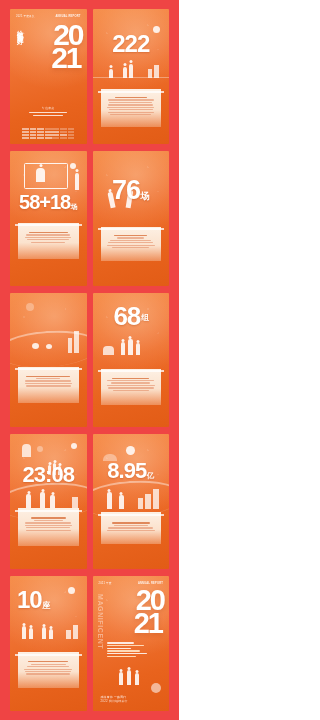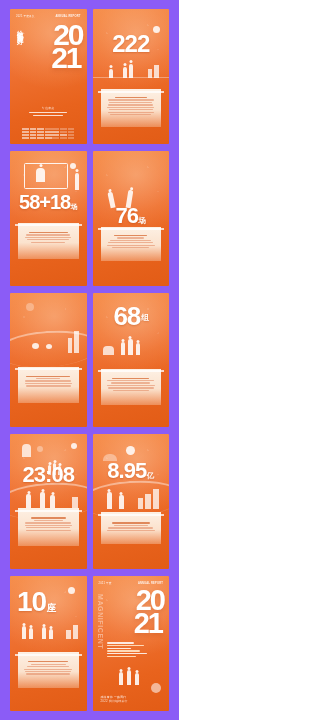--- a/index.html
+++ b/index.html
@@ -10,21 +10,21 @@
     overflow: hidden;
   }
   #grid {
     width: 179px; height: 720px;
     display: grid;
     grid-template-columns: repeat(2, 1fr);
     grid-template-rows: repeat(5, 1fr);
     column-gap: 6px;
     row-gap: 7px;
     padding: 9px 10px 9px 10px;
-    background: #8b5cf6;
+    background: #ef4444;
   }
   .poster {
     position: relative;
     overflow: hidden;
     border-radius: 1px;
     background: linear-gradient(160deg, #f4enter 0%, #ef7030 40%, #e8621f 100%);
     background: linear-gradient(165deg, #f58a46 0%, #ef7233 38%, #e8631d 72%, #e25c16 100%);
     color: #fff;
   }
   
@@ -288,21 +288,21 @@
       <div class="line t" style="width:74%; margin-top:5px;"></div>
       <div class="line" style="width:84%;"></div>
       <div class="line" style="width:88%;"></div>
       <div class="line" style="width:80%;"></div>
       <div class="line" style="width:64%;"></div>
     </div>
   </div>
 
   <div class="poster">
     <div class="grain"></div>
-    <div class="bignum" style="top:28px; font-size:22px; margin-top:28px;">
+    <div class="bignum" style="top:28px; font-size:27px; ">
       <span>76</span><span class="unit">场</span>
     </div>
     <div class="person" style="left:16px; bottom:78px; width:5px; height:16px; transform:rotate(-12deg);"></div>
     <div class="person" style="left:34px; bottom:78px; width:5px; height:18px; transform:rotate(9deg);"></div>
     <div class="card" style="top:76px; height:34px;">
       <div class="ears"></div>
       <div class="line t" style="width:62%; margin-top:4px;"></div>
       <div class="line" style="width:52%;"></div>
       <div class="line" style="width:78%;"></div>
       <div class="line" style="width:86%;"></div>
@@ -394,21 +394,21 @@
       <div class="line t" style="width:72%; margin-top:6px;"></div>
       <div class="line" style="width:64%;"></div>
       <div class="line" style="width:86%;"></div>
       <div class="line" style="width:92%;"></div>
     </div>
   </div>
 
   <div class="poster">
     <div class="grain"></div>
     <div class="sun" style="right:12px; top:11px; width:7px; height:7px;"></div>
-    <div class="bignum" style="top:14px; font-size:28px; text-align:left; padding-left:7px;">
+    <div class="bignum" style="top:14px; font-size:24px; text-align:left; padding-left:7px;">
       <span>10</span><span class="unit">座</span>
     </div>
     <div class="person" style="left:12px; bottom:72px; width:4px; height:13px;"></div>
     <div class="person" style="left:19px; bottom:72px; width:4px; height:11px;"></div>
     <div class="person" style="left:32px; bottom:72px; width:4px; height:12px;"></div>
     <div class="person" style="left:39px; bottom:72px; width:4px; height:10px;"></div>
     <div class="bldg" style="right:9px; bottom:72px; width:5px; height:14px;"></div>
     <div class="bldg" style="right:16px; bottom:72px; width:5px; height:9px;"></div>
     <div class="card" style="top:76px; height:36px;">
       <div class="ears"></div>

